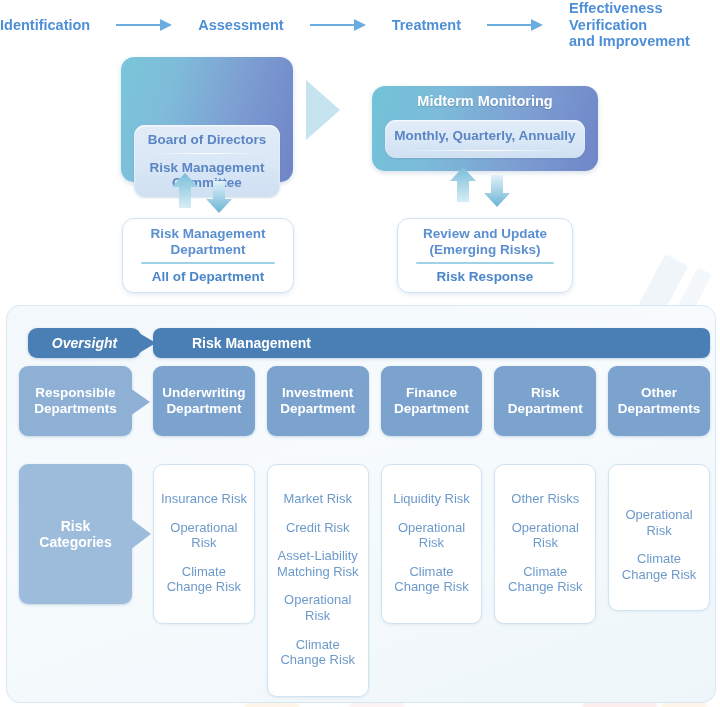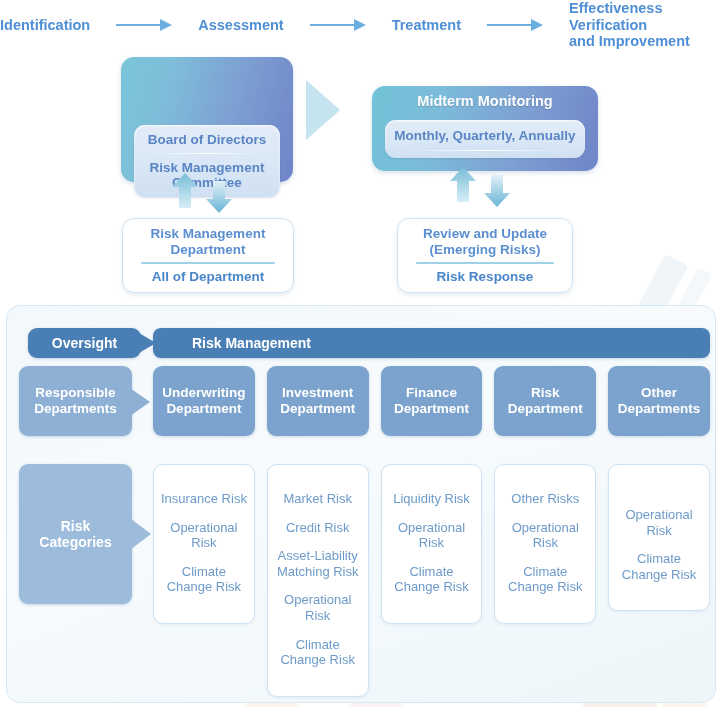--- a/index.html
+++ b/index.html
@@ -133,21 +133,21 @@
   .tag{
     position:absolute;border-radius:9px;color:#fff;display:flex;
     align-items:center;justify-content:center;text-align:center;
     font-weight:600;line-height:1.15;white-space:pre-line;
     box-shadow:0 1px 3px rgba(100,140,180,.35);
   }
   .tag-point{
     position:absolute;width:0;height:0;
   }
   .tag.oversight{
-    left:21px;top:22px;width:113px;height:30px;background:#4a7fb5;font-size:14px;
+    left:21px;top:22px;width:113px;height:30px;background:#4a7fb5;font-size:14px;font-style:italic;
   }
   .point.oversight{
     left:132px;top:27px;
     border-top:10px solid transparent;border-bottom:10px solid transparent;
     border-left:17px solid #4a7fb5;
   }
   .rm-bar{
     position:absolute;left:146px;top:22px;width:557px;height:30px;
     background:#4a7fb5;border-radius:8px;color:#fff;font-size:14px;font-weight:700;
     display:flex;align-items:center;justify-content:center;

